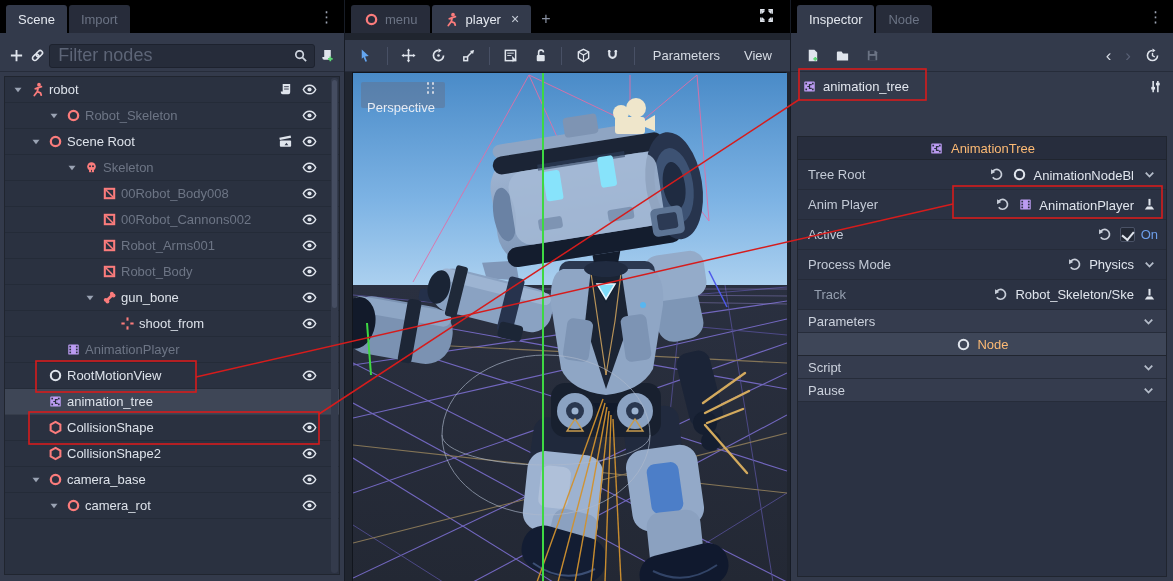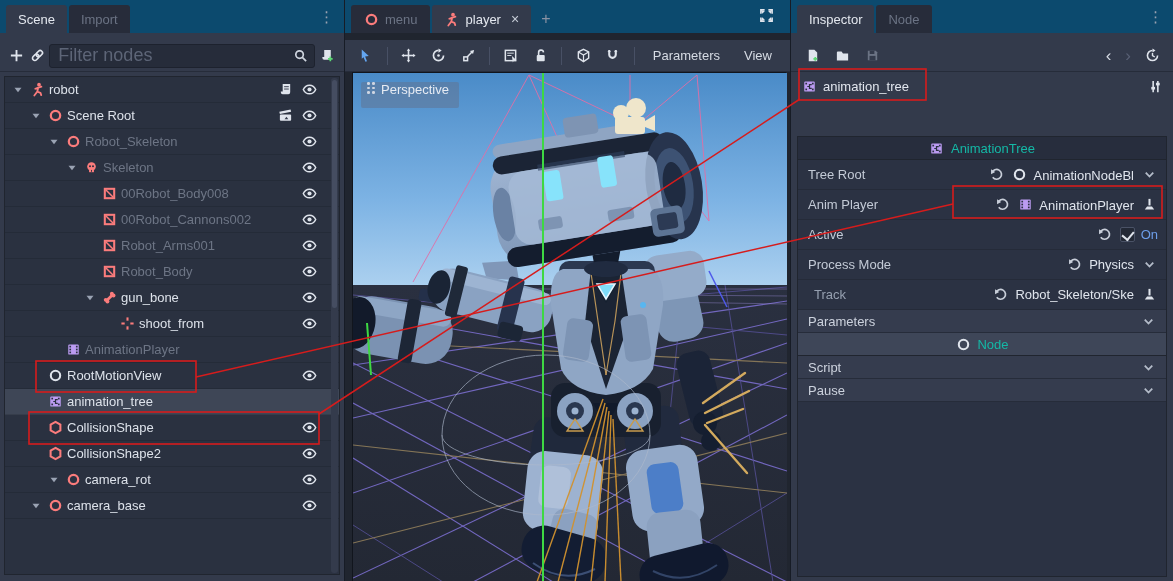--- a/index.html
+++ b/index.html
@@ -2,21 +2,21 @@
 <html><head>
 <meta charset="utf-8">
 <style>
   html,body{margin:0;padding:0;background:#14181f;}
   *{box-sizing:border-box;}
   #app{position:relative;width:1173px;height:581px;background:#232835;
        font-family:"Liberation Sans",sans-serif;font-size:13px;color:#dde2ea;
        overflow:hidden;user-select:none;}
   .panel{position:absolute;top:0;bottom:0;}
   
-  .tabstrip{position:absolute;left:0;right:0;top:0;height:33px;background:#0c4a6e;
+  .tabstrip{position:absolute;left:0;right:0;top:0;height:33px;background:#000000;
             display:flex;align-items:flex-end;padding:0 6px;}
   .tab{height:28px;display:flex;align-items:center;gap:6px;padding:0 12px;
        background:#272c3a;color:#6b7384;border-radius:3px 3px 0 0;margin-right:2px;cursor:default;}
   .tab.active{background:#333a4b;color:#e4e8ef;}
   .tab .x{margin-left:4px;color:#c7cdd8;font-size:14px;line-height:1;}
   .dots{margin-left:auto;align-self:center;color:#9aa2b1;font-size:15px;letter-spacing:0;padding:0 4px;}
   .toolbar{position:absolute;left:0;right:0;top:40px;height:32px;background:#333a4b;
            display:flex;align-items:center;gap:4px;padding:0 8px;border-bottom:1px solid #262c3a;}
   .tbtn{width:26px;height:24px;display:flex;align-items:center;justify-content:center;border-radius:3px;}
   .sep{width:1px;height:18px;background:#485065;margin:0 4px;}
@@ -40,38 +40,38 @@
   .badges{position:absolute;right:22px;display:flex;gap:8px;align-items:center;}
   .vscroll{position:absolute;right:1px;top:0;bottom:0;width:7px;background:#343b4c;border-radius:3px;}
   .vscroll .thumb{position:absolute;left:1px;right:1px;top:2px;height:46%;background:#454d61;border-radius:3px;}
   
   #vp-panel{left:345px;width:445px;background:#20252f;}
   #vp-toolbar .menu-label{padding:0 10px;color:#d6dbe4;}
   #vp-canvas{position:absolute;left:7px;right:4px;top:72px;bottom:0;background:#252b38;
              border:1px solid #11151d;border-bottom:none;}
   #vp-canvas svg{display:block;}
   #persp-label{position:absolute;left:8px;top:9px;height:26px;background:rgba(96,116,148,0.55);
-               border-radius:2px;display:flex;align-items:flex-start;gap:6px;padding:0 10px 0 6px;
-               color:#e6ebf3;font-size:13px;}
+               border-radius:2px;display:flex;align-items:flex-end;gap:6px;padding:0 10px 0 6px;
+               color:#e6ebf3;font-size:13px;flex-direction:column;}
   .grip{display:inline-grid;grid-template-columns:3px 3px;gap:2px;}
   .grip i{width:2.5px;height:2.5px;background:#cfd6e2;border-radius:50%;}
   
   #inspector-panel{left:790px;width:383px;background:#333a4b;border-left:1px solid #171c26;}
   #insp-toolbar .nav{margin-left:auto;display:flex;align-items:center;gap:2px;}
   .navchev{font-size:17px;color:#d6dbe4;padding:0 6px;}
   .navchev.dim{color:#586075;}
   #obj-row{position:absolute;left:6px;right:6px;top:72px;height:28px;display:flex;align-items:center;
            gap:6px;padding:0 4px;}
   #obj-row .name{color:#e2e6ee;}
   #obj-row .tune{margin-left:auto;}
   #insp-filter{position:absolute;left:6px;right:6px;top:104px;height:26px;}
   #prop-list{position:absolute;left:6px;right:6px;top:136px;bottom:4px;background:#2b3243;
              border:1px solid #20252f;}
   .cat{height:23px;background:#272d3d;border-bottom:1px solid #20252f;display:flex;align-items:center;
-       justify-content:center;gap:6px;color:#14b8a6;}
+       justify-content:center;gap:6px;color:#fdba74;}
   .cat.light{background:#3e4658;}
   .prow{height:30px;display:flex;align-items:center;background:#2b3243;
         border-bottom:1px solid #252b39;padding:0 8px 0 10px;}
   .prow .pname{flex:1;color:#c3cad6;}
   .prow .pname.dim{color:#96a0b0;}
   .pval{display:flex;align-items:flex-end;gap:6px;color:#e0e5ed;}
   .revert{width:18px;display:flex;justify-content:center;margin-right:6px;}
   .trail{width:18px;display:flex;justify-content:center;margin-left:6px;}
   .sect{height:23px;background:#353c4e;border-bottom:1px solid #262c3a;display:flex;align-items:center;
         padding:0 10px;color:#ccd2dd;}
@@ -154,61 +154,61 @@
               </svg>
             </span>
             <span class="icn">
               <svg width="15" height="15" viewBox="0 0 16 16">
                 <path d="M8 3.4 C4.6 3.4 2.2 6.2 1.4 8 C2.2 9.8 4.6 12.6 8 12.6 S13.8 9.8 14.6 8 C13.8 6.2 11.4 3.4 8 3.4 Z" fill="none" stroke="#dfe4ec" stroke-width="1.6"></path>
                 <circle cx="8" cy="8" r="2.2" fill="#dfe4ec"></circle>
               </svg>
             </span>
           </span>
         </div>
+        <div class="trow" style="padding-left:42px">
+          <span class="tarrow icn">
+            <svg width="15" height="15" viewBox="0 0 16 16">
+              <polygon points="4,6 12,6 8,11" fill="#9aa3b3"></polygon>
+            </svg>
+          </span>
+          <span class="icn">
+            <svg width="15" height="15" viewBox="0 0 16 16">
+              <circle cx="8" cy="8" r="5" fill="none" stroke="#fb7c7c" stroke-width="2.4"></circle>
+            </svg>
+          </span>
+          <span class="tlabel gray">Robot_Skeleton</span>
+          <span class="badges">
+            <span class="icn">
+              <svg width="15" height="15" viewBox="0 0 16 16">
+                <path d="M8 3.4 C4.6 3.4 2.2 6.2 1.4 8 C2.2 9.8 4.6 12.6 8 12.6 S13.8 9.8 14.6 8 C13.8 6.2 11.4 3.4 8 3.4 Z" fill="none" stroke="#dfe4ec" stroke-width="1.6"></path>
+                <circle cx="8" cy="8" r="2.2" fill="#dfe4ec"></circle>
+              </svg>
+            </span>
+          </span>
+        </div>
         <div class="trow" style="padding-left:24px">
           <span class="tarrow icn">
             <svg width="15" height="15" viewBox="0 0 16 16">
               <polygon points="4,6 12,6 8,11" fill="#9aa3b3"></polygon>
             </svg>
           </span>
           <span class="icn">
             <svg width="15" height="15" viewBox="0 0 16 16">
               <circle cx="8" cy="8" r="5" fill="none" stroke="#fb7c7c" stroke-width="2.4"></circle>
             </svg>
           </span>
           <span class="tlabel">Scene Root</span>
           <span class="badges">
             <span class="icn">
               <svg width="15" height="15" viewBox="0 0 16 16">
                 <rect x="2" y="7" width="12" height="6.5" rx="1" fill="#dfe4ec"></rect>
                 <polygon points="2,6.4 14,4 13.4,1.6 1.4,4" fill="#dfe4ec"></polygon>
                 <polygon points="7,12 11,12 9,9.4" fill="#333a4b"></polygon>
               </svg>
             </span>
-            <span class="icn">
-              <svg width="15" height="15" viewBox="0 0 16 16">
-                <path d="M8 3.4 C4.6 3.4 2.2 6.2 1.4 8 C2.2 9.8 4.6 12.6 8 12.6 S13.8 9.8 14.6 8 C13.8 6.2 11.4 3.4 8 3.4 Z" fill="none" stroke="#dfe4ec" stroke-width="1.6"></path>
-                <circle cx="8" cy="8" r="2.2" fill="#dfe4ec"></circle>
-              </svg>
-            </span>
-          </span>
-        </div>
-        <div class="trow" style="padding-left:42px">
-          <span class="tarrow icn">
-            <svg width="15" height="15" viewBox="0 0 16 16">
-              <polygon points="4,6 12,6 8,11" fill="#9aa3b3"></polygon>
-            </svg>
-          </span>
-          <span class="icn">
-            <svg width="15" height="15" viewBox="0 0 16 16">
-              <circle cx="8" cy="8" r="5" fill="none" stroke="#fb7c7c" stroke-width="2.4"></circle>
-            </svg>
-          </span>
-          <span class="tlabel gray">Robot_Skeleton</span>
-          <span class="badges">
             <span class="icn">
               <svg width="15" height="15" viewBox="0 0 16 16">
                 <path d="M8 3.4 C4.6 3.4 2.2 6.2 1.4 8 C2.2 9.8 4.6 12.6 8 12.6 S13.8 9.8 14.6 8 C13.8 6.2 11.4 3.4 8 3.4 Z" fill="none" stroke="#dfe4ec" stroke-width="1.6"></path>
                 <circle cx="8" cy="8" r="2.2" fill="#dfe4ec"></circle>
               </svg>
             </span>
           </span>
         </div>
         <div class="trow" style="padding-left:60px">
           <span class="tarrow icn">
@@ -435,53 +435,53 @@
           <span class="tlabel">CollisionShape2</span>
           <span class="badges">
             <span class="icn">
               <svg width="15" height="15" viewBox="0 0 16 16">
                 <path d="M8 3.4 C4.6 3.4 2.2 6.2 1.4 8 C2.2 9.8 4.6 12.6 8 12.6 S13.8 9.8 14.6 8 C13.8 6.2 11.4 3.4 8 3.4 Z" fill="none" stroke="#dfe4ec" stroke-width="1.6"></path>
                 <circle cx="8" cy="8" r="2.2" fill="#dfe4ec"></circle>
               </svg>
             </span>
           </span>
         </div>
+        <div class="trow" style="padding-left:24px">
+          <span class="tarrow icn">
+            <svg width="15" height="15" viewBox="0 0 16 16">
+              <polygon points="4,6 12,6 8,11" fill="#9aa3b3"></polygon>
+            </svg>
+          </span>
+          <span class="icn">
+            <svg width="15" height="15" viewBox="0 0 16 16">
+              <circle cx="8" cy="8" r="5" fill="none" stroke="#fb7c7c" stroke-width="2.4"></circle>
+            </svg>
+          </span>
+          <span class="tlabel">camera_base</span>
+          <span class="badges">
+            <span class="icn">
+              <svg width="15" height="15" viewBox="0 0 16 16">
+                <path d="M8 3.4 C4.6 3.4 2.2 6.2 1.4 8 C2.2 9.8 4.6 12.6 8 12.6 S13.8 9.8 14.6 8 C13.8 6.2 11.4 3.4 8 3.4 Z" fill="none" stroke="#dfe4ec" stroke-width="1.6"></path>
+                <circle cx="8" cy="8" r="2.2" fill="#dfe4ec"></circle>
+              </svg>
+            </span>
+          </span>
+        </div>
         <div class="trow" style="padding-left:42px">
           <span class="tarrow icn">
             <svg width="15" height="15" viewBox="0 0 16 16">
               <polygon points="4,6 12,6 8,11" fill="#9aa3b3"></polygon>
             </svg>
           </span>
           <span class="icn">
             <svg width="15" height="15" viewBox="0 0 16 16">
               <circle cx="8" cy="8" r="5" fill="none" stroke="#fb7c7c" stroke-width="2.4"></circle>
             </svg>
           </span>
           <span class="tlabel">camera_rot</span>
-          <span class="badges">
-            <span class="icn">
-              <svg width="15" height="15" viewBox="0 0 16 16">
-                <path d="M8 3.4 C4.6 3.4 2.2 6.2 1.4 8 C2.2 9.8 4.6 12.6 8 12.6 S13.8 9.8 14.6 8 C13.8 6.2 11.4 3.4 8 3.4 Z" fill="none" stroke="#dfe4ec" stroke-width="1.6"></path>
-                <circle cx="8" cy="8" r="2.2" fill="#dfe4ec"></circle>
-              </svg>
-            </span>
-          </span>
-        </div>
-        <div class="trow" style="padding-left:24px">
-          <span class="tarrow icn">
-            <svg width="15" height="15" viewBox="0 0 16 16">
-              <polygon points="4,6 12,6 8,11" fill="#9aa3b3"></polygon>
-            </svg>
-          </span>
-          <span class="icn">
-            <svg width="15" height="15" viewBox="0 0 16 16">
-              <circle cx="8" cy="8" r="5" fill="none" stroke="#fb7c7c" stroke-width="2.4"></circle>
-            </svg>
-          </span>
-          <span class="tlabel">camera_base</span>
           <span class="badges">
             <span class="icn">
               <svg width="15" height="15" viewBox="0 0 16 16">
                 <path d="M8 3.4 C4.6 3.4 2.2 6.2 1.4 8 C2.2 9.8 4.6 12.6 8 12.6 S13.8 9.8 14.6 8 C13.8 6.2 11.4 3.4 8 3.4 Z" fill="none" stroke="#dfe4ec" stroke-width="1.6"></path>
                 <circle cx="8" cy="8" r="2.2" fill="#dfe4ec"></circle>
               </svg>
             </span>
           </span>
         </div>
       </div>

